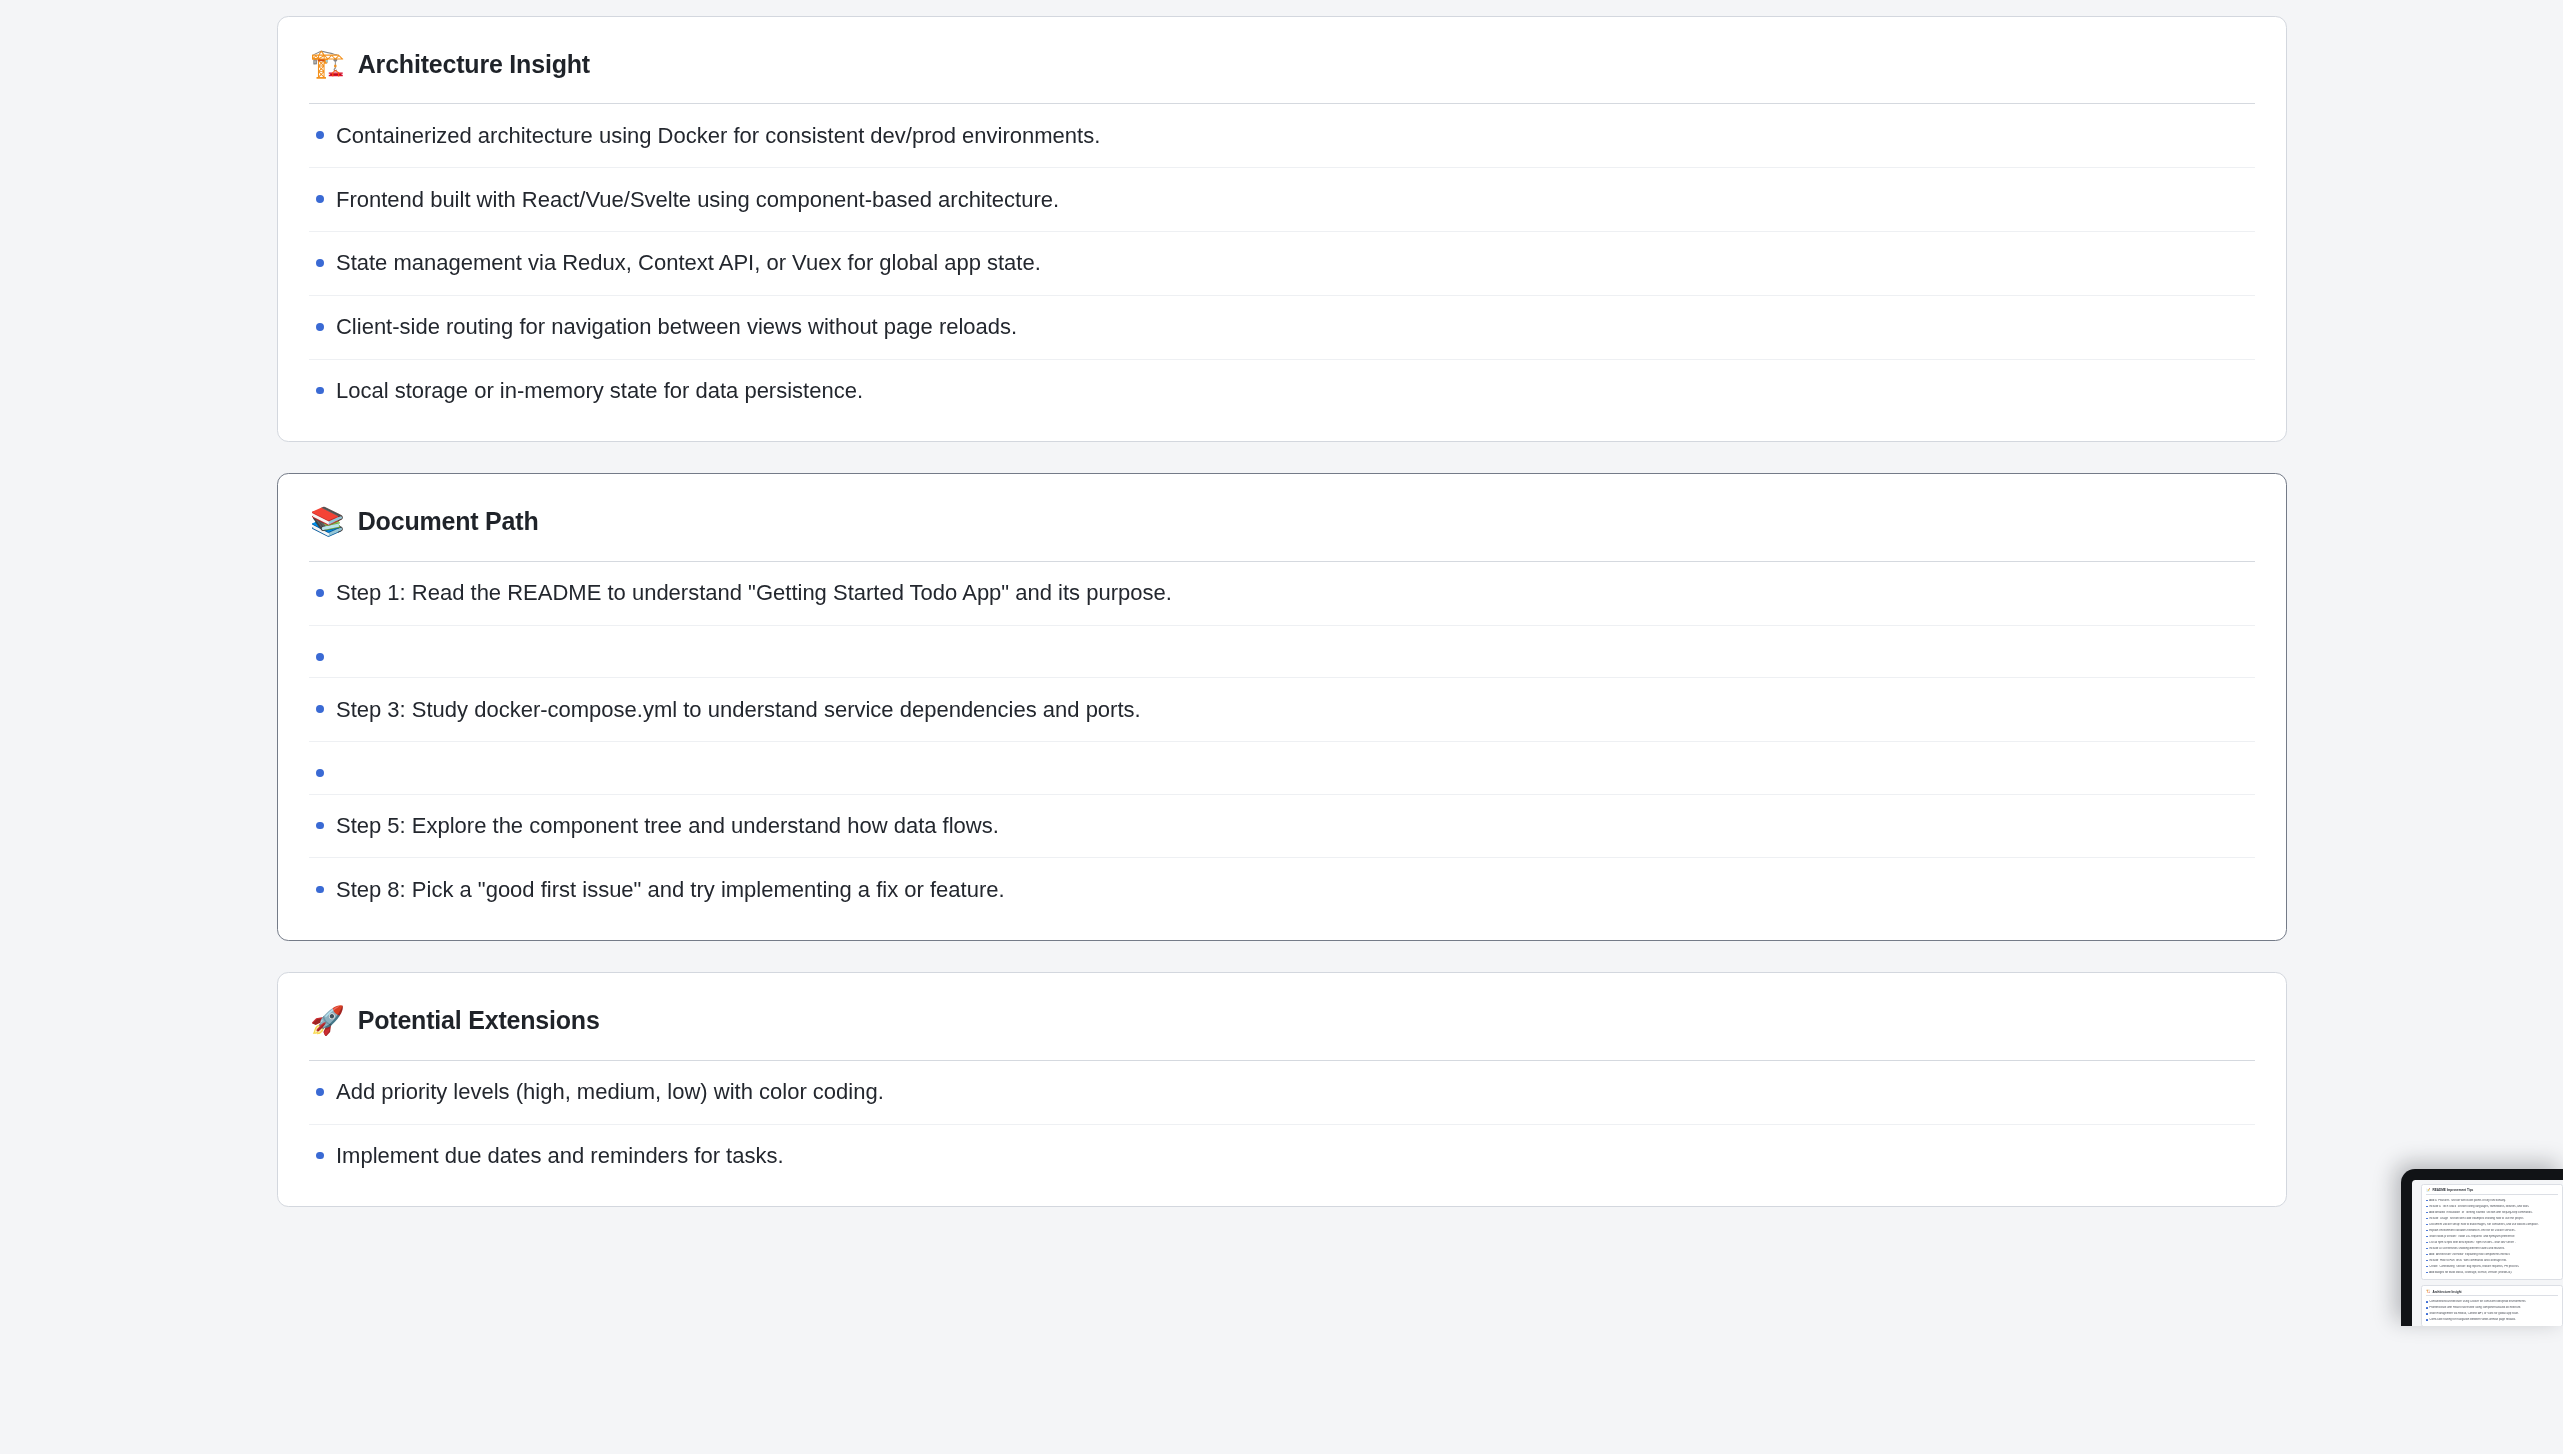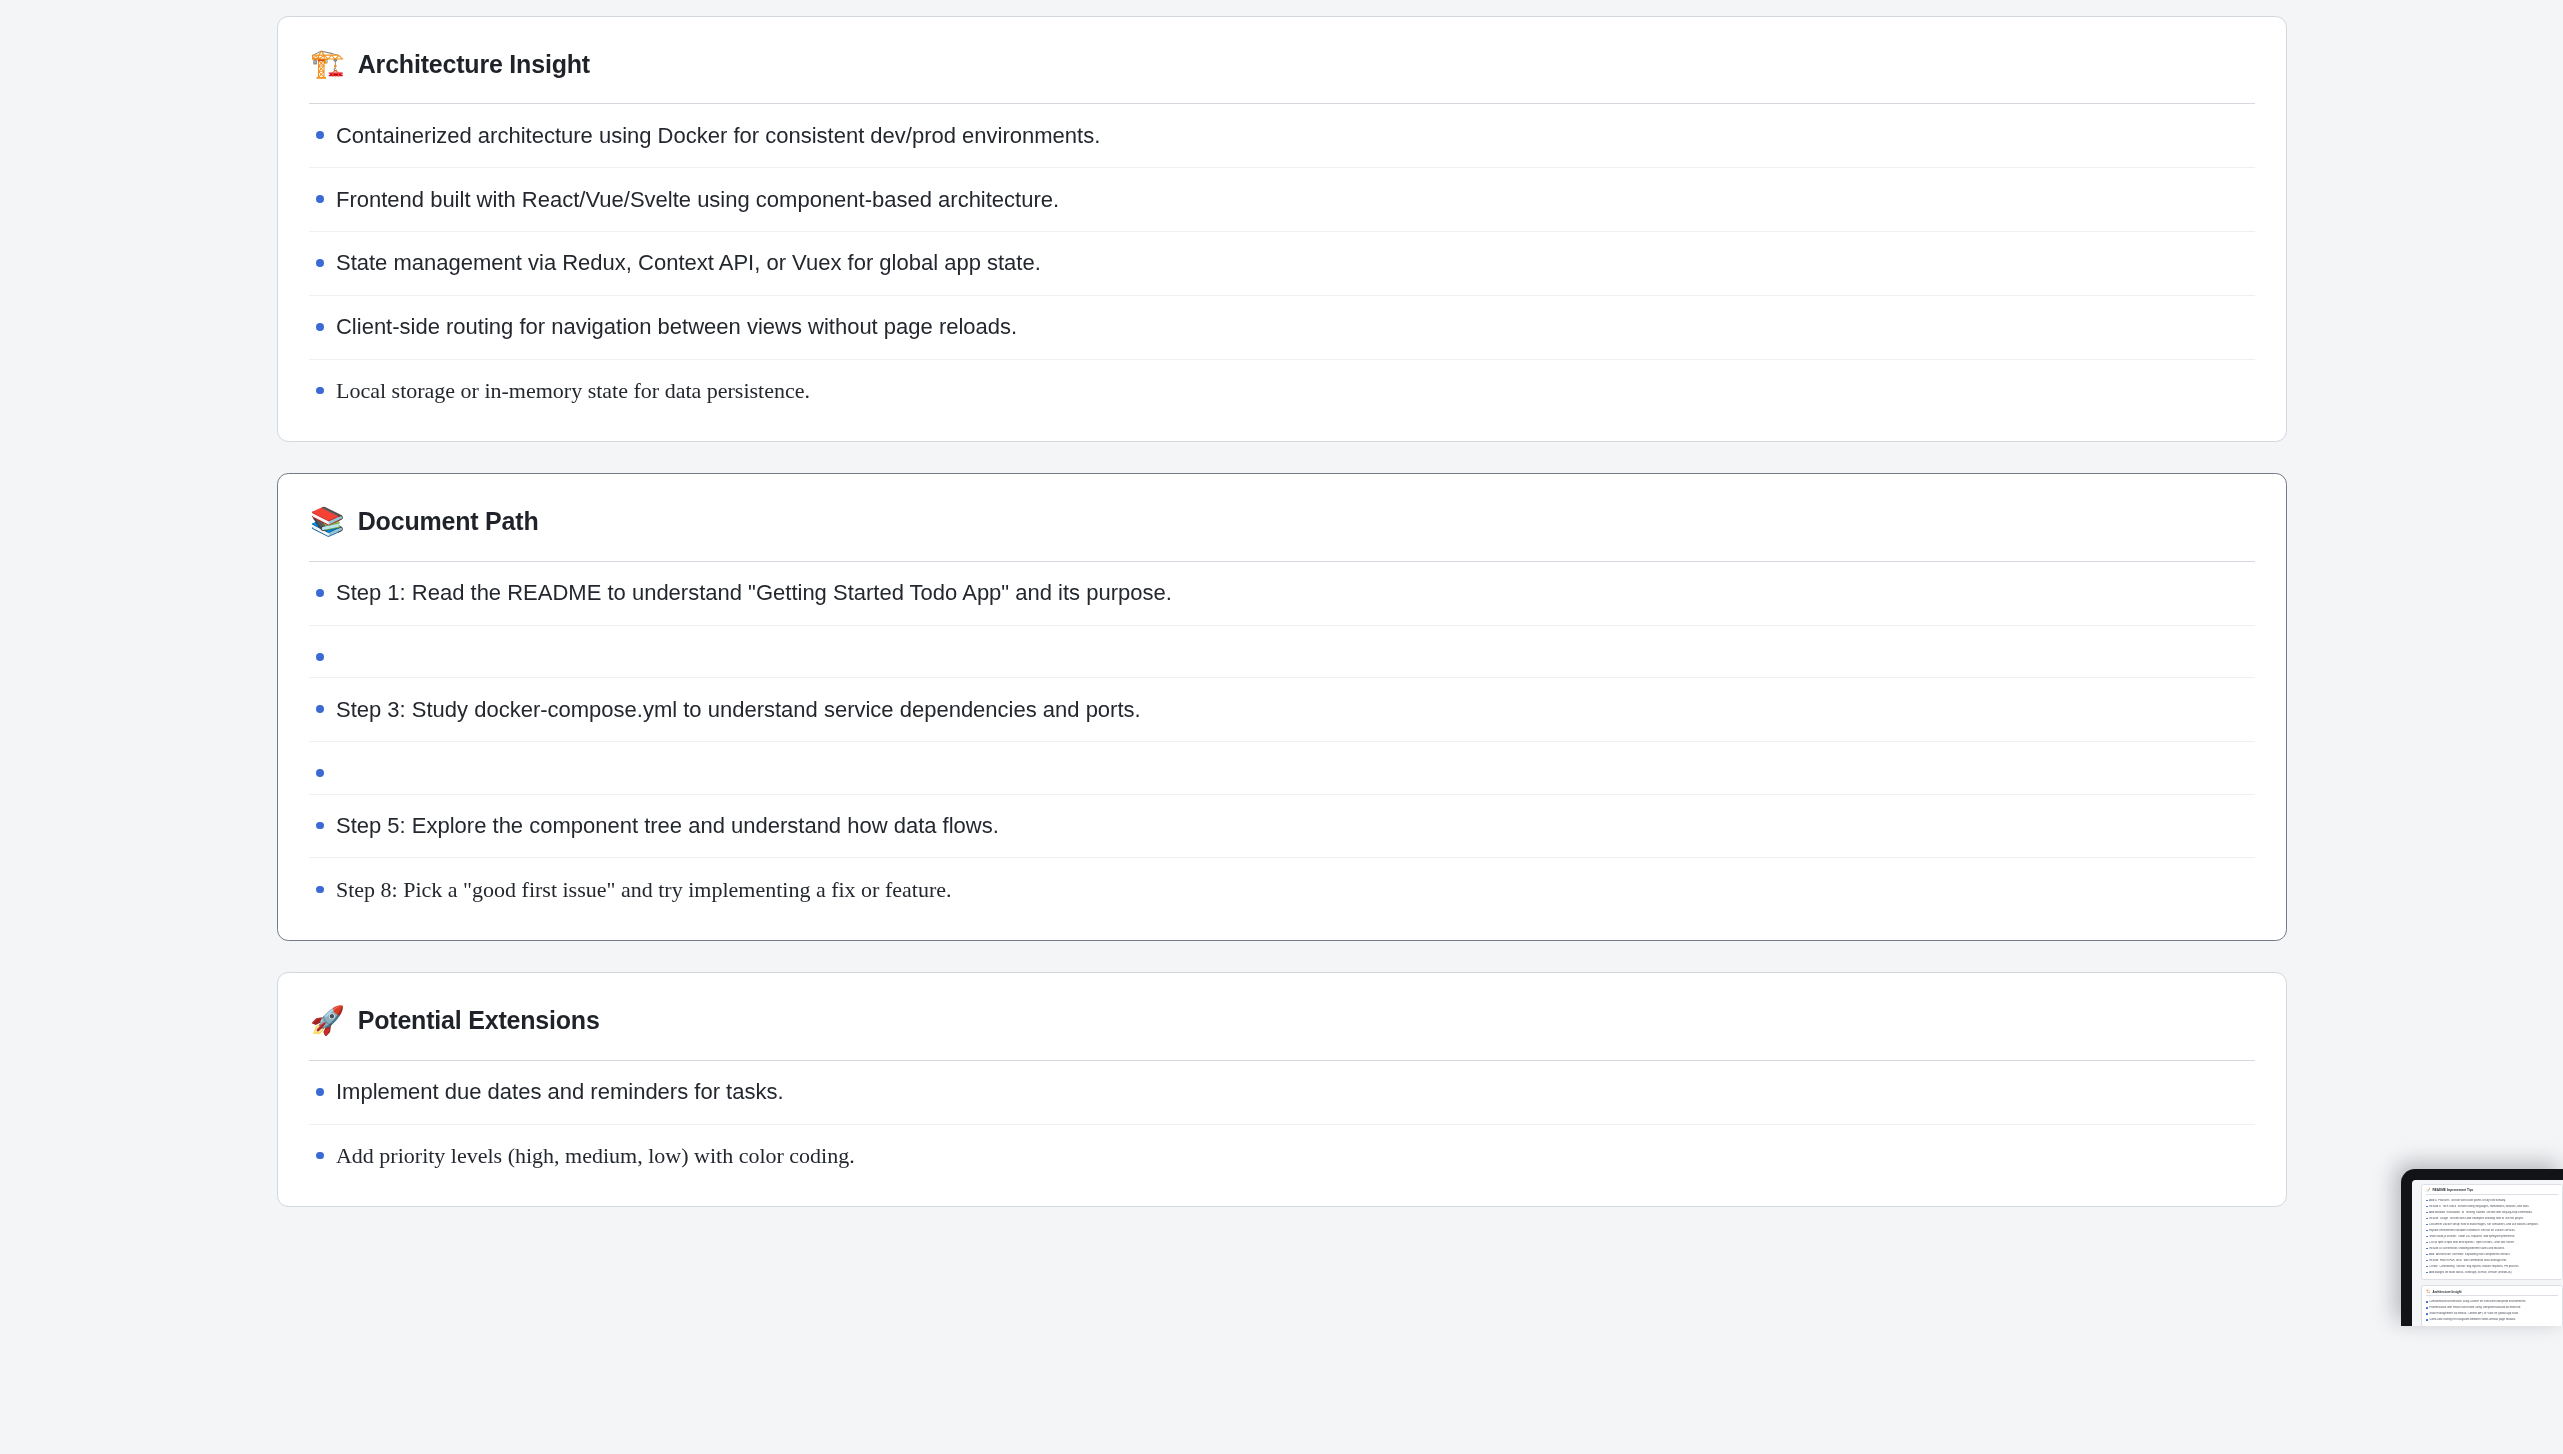--- a/index.html
+++ b/index.html
@@ -60,21 +60,21 @@
   
   .card-list { list-style: none; }
 
   .list-item {
     display: flex;
     align-items: flex-start;
     gap: 12.2px;
     padding: 16.6px 3.5px 16.6px 7px;
     border-bottom: 0.9px solid #eef0f3;
   }
-  .list-item:last-child { border-bottom: none; font-family: Liberation Serif, serif; }
+  .list-item:last-child { border-bottom: none; }
 
   .bullet-dot {
     flex: 0 0 auto;
     width: 7.8px;
     height: 7.8px;
     border-radius: 50%;
     background: #3a6ad4;
     margin-top: 10.5px;
   }
   .item-text {
@@ -216,25 +216,25 @@
     </section>
 
     <section class="card">
       <div class="card-header">
         <span class="card-emoji">🚀</span>
         <h2 class="card-title">Potential Extensions</h2>
       </div>
       <ul class="card-list">
         <li class="list-item">
           <span class="bullet-dot"></span>
+          <span class="item-text">Add priority levels (high, medium, low) with color coding.</span>
+        </li>
+        <li class="list-item">
+          <span class="bullet-dot"></span>
           <span class="item-text">Implement due dates and reminders for tasks.</span>
-        </li>
-        <li class="list-item">
-          <span class="bullet-dot"></span>
-          <span class="item-text">Add priority levels (high, medium, low) with color coding.</span>
         </li>
       </ul>
     </section>
 
   </div>
 
   <div class="minimap">
     <div class="minimap-screen">
 
       <div class="mini-card">

